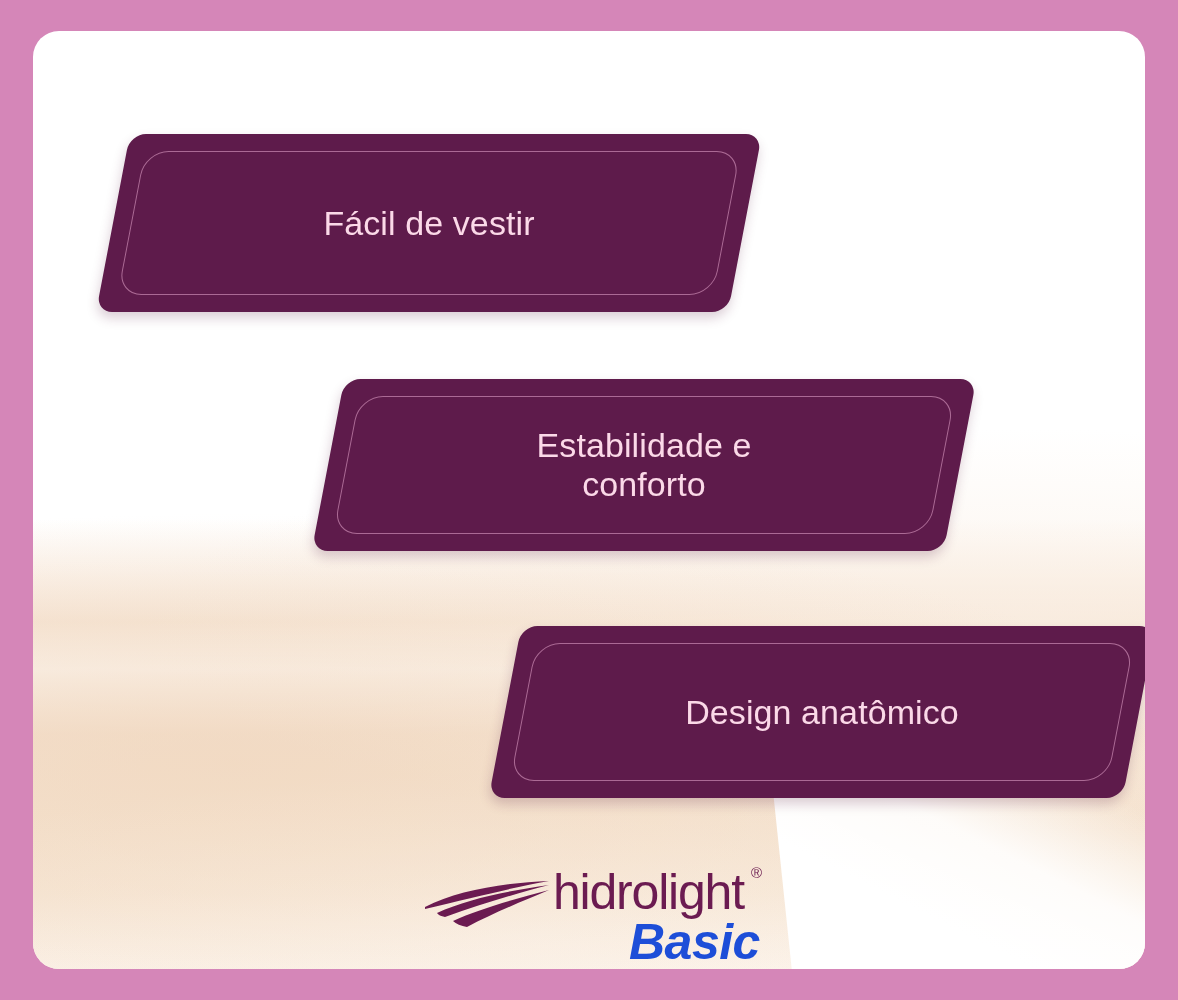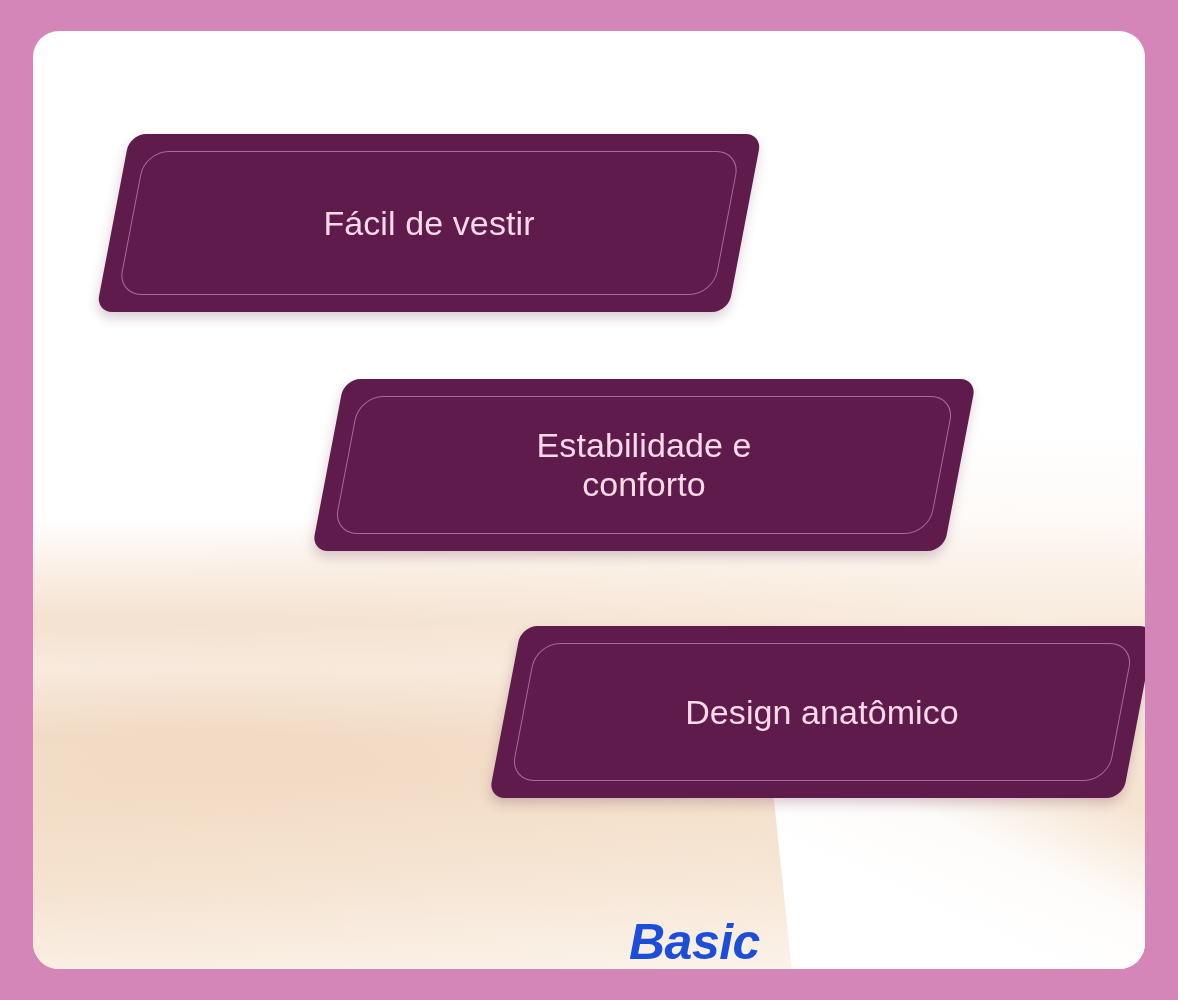--- a/index.html
+++ b/index.html
@@ -160,17 +160,28 @@
       <div class="banner-text">Estabilidade e
 conforto</div>
     </div>
 
     <div class="banner" id="banner-3">
       <div class="banner-inner-rule"></div>
       <div class="banner-text">Design anatômico</div>
     </div>
 
     <div class="logo">
+      <div class="logo-row">
+        <svg class="logo-swoosh" viewBox="0 0 128 56">
+          <path d="M2 32 C 34 16, 78 8, 126 6 C 92 12, 52 22, 2 34 Z" fill="#6b1b51"></path>
+          <path d="M14 38 C 44 24, 84 16, 126 10 C 96 18, 60 28, 22 42 C 18 41, 15 40, 14 38 Z" fill="#6b1b51"></path>
+          <path d="M30 46 C 56 34, 92 24, 126 15 C 100 26, 70 38, 44 52 C 38 51, 33 49, 30 46 Z" fill="#6b1b51"></path>
+        </svg>
+        <div class="logo-word">
+          <span>hidrolight</span>
+          <span class="logo-reg">®</span>
+        </div>
+      </div>
       <div class="logo-sub">Basic</div>
     </div>
 
   </div>
 </div>
 
 </body></html>

